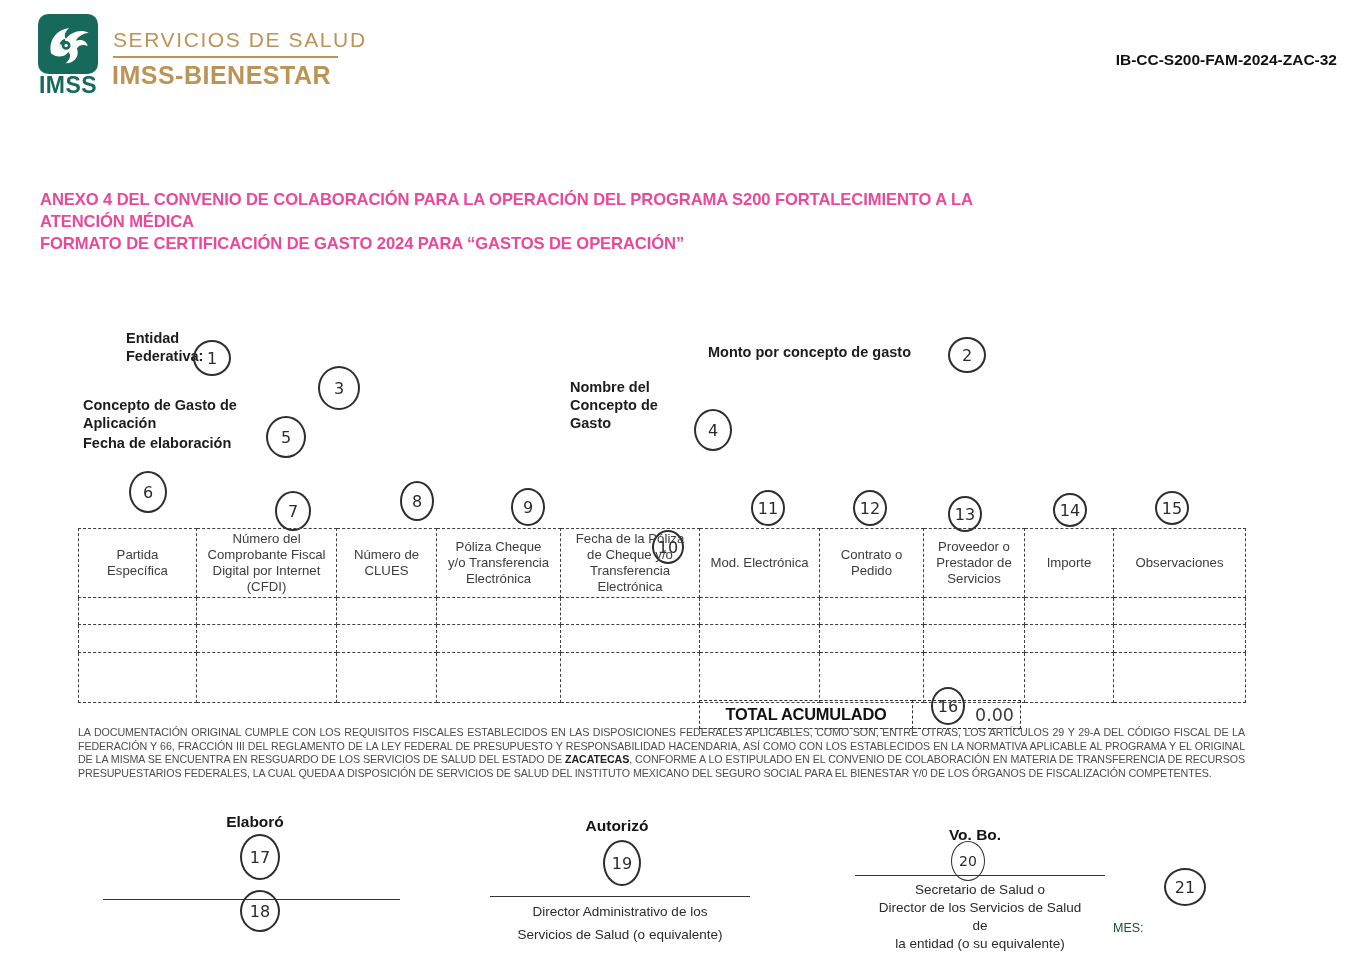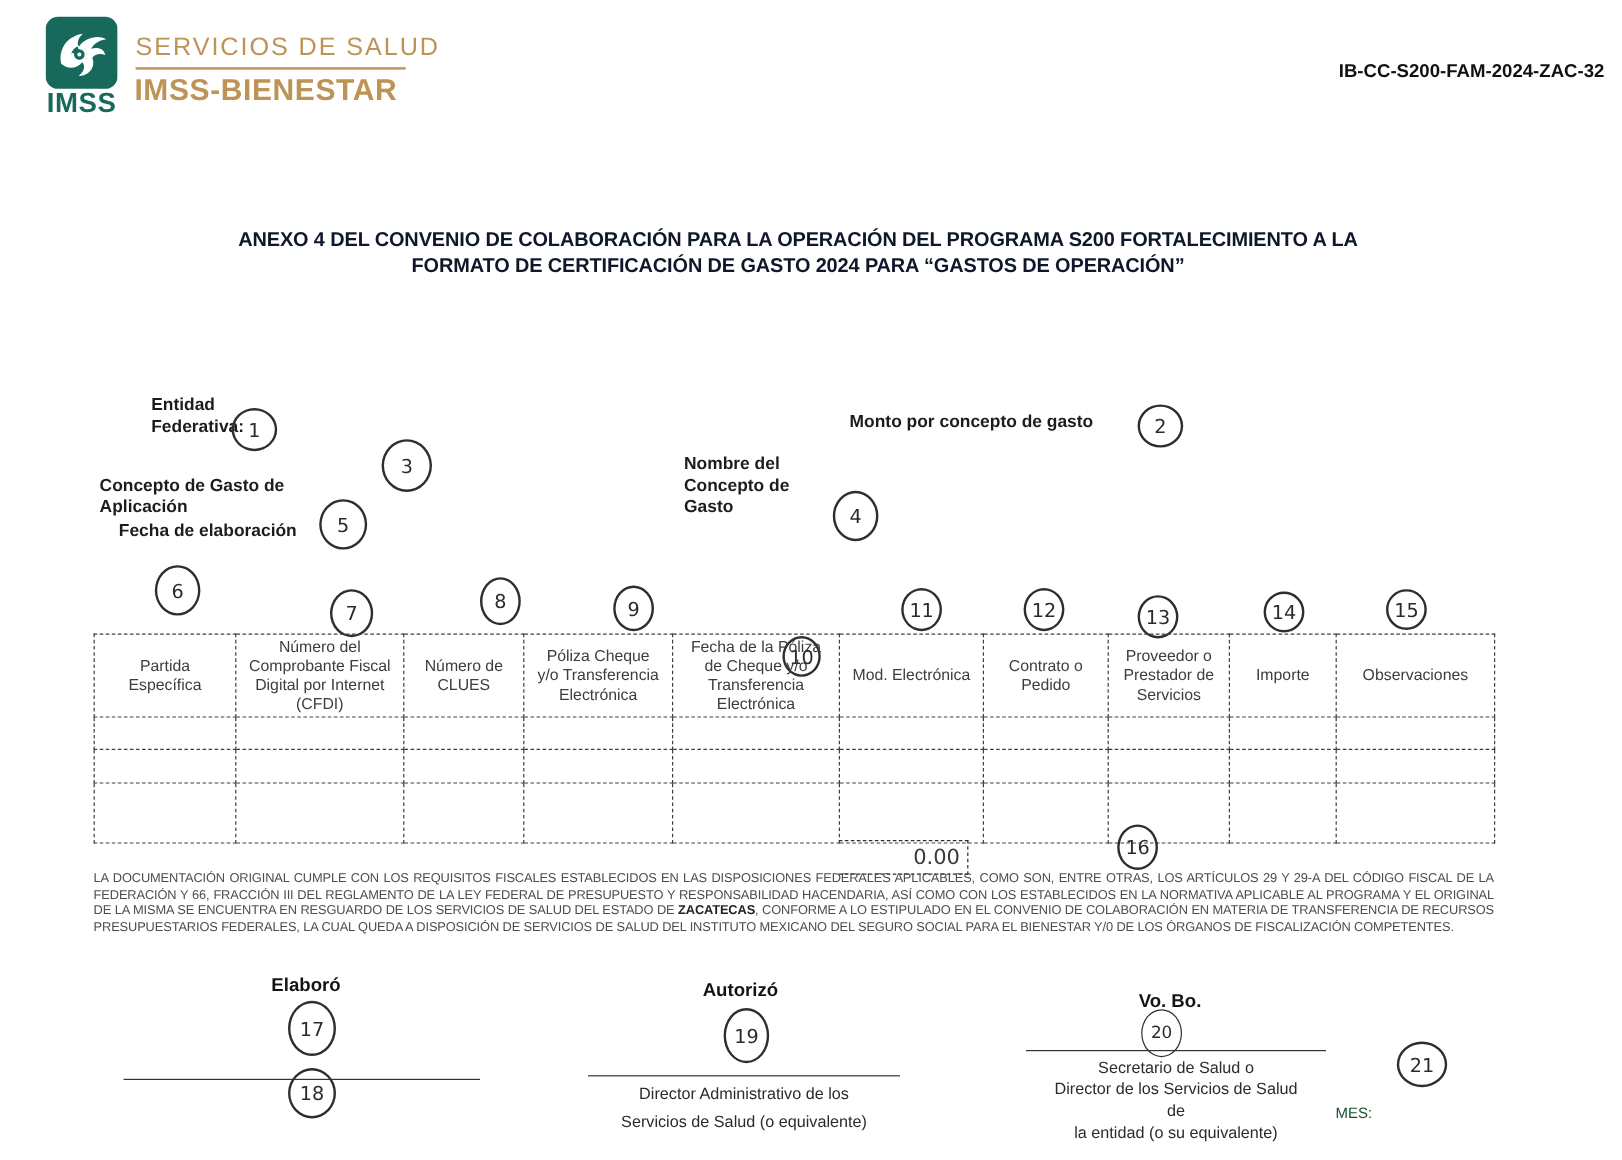--- a/index.html
+++ b/index.html
@@ -36,22 +36,22 @@
     font-size: 25px; letter-spacing: 0.5px; font-weight: bold; color: #BD9356;
   }
   .doc-code {
     position: absolute; right: 15px; top: 51px; width: 400px;
     text-align: right; font-weight: bold; font-size: 15.5px; color: #111;
   }
 
   
   .title-block {
     position: absolute; left: 40px; top: 189px; width: 1250px;
-    text-align: center; font-weight: bold; font-size: 16.6px;
-    color: #0f172a; line-height: 22px; letter-spacing: -0.1px;
+    text-align: left; font-weight: bold; font-size: 16.6px;
+    color: #ec4899; line-height: 22px; letter-spacing: -0.1px;
   }
 
   
   .field-label {
     position: absolute; font-weight: bold; font-size: 14.5px;
     color: #1c1c1c; line-height: 18px;
   }
 
   
   .callout {
@@ -131,28 +131,29 @@
     </svg>
   </div>
   <div class="imss-word">IMSS</div>
   <div class="brand-servicios">SERVICIOS DE SALUD</div>
   <div class="brand-divider"></div>
   <div class="brand-bienestar">IMSS-BIENESTAR</div>
   <div class="doc-code">IB-CC-S200-FAM-2024-ZAC-32</div>
 
   <div class="title-block">
     <div>ANEXO 4 DEL CONVENIO DE COLABORACIÓN PARA LA OPERACIÓN DEL PROGRAMA S200 FORTALECIMIENTO A LA</div>
+    <div>ATENCIÓN MÉDICA</div>
     <div>FORMATO DE CERTIFICACIÓN DE GASTO 2024 PARA “GASTOS DE OPERACIÓN”</div>
   </div>
 
   <div class="field-label" style="left:83px; top:329px; width:115px;margin-left:43px;">Entidad Federativa:</div>
   <div class="field-label" style="left:708px; top:343px; width:205px;">Monto por concepto de gasto</div>
   <div class="field-label" style="left:83px; top:396px; width:185px;">Concepto de Gasto de Aplicación</div>
   <div class="field-label" style="left:570px; top:378px; width:112px;">Nombre del Concepto de Gasto</div>
-  <div class="field-label" style="left:83px; top:434px; width:200px;margin-left:16px;">Fecha de elaboración</div>
+  <div class="field-label" style="left:83px; top:434px; width:200px;">Fecha de elaboración</div>
 
   <div class="callout" style="left:193px; top:340px; width:38px; height:36px;">1</div>
   <div class="callout" style="left:948px; top:337px; width:38px; height:36px;">2</div>
   <div class="callout" style="left:318px; top:366px; width:42px; height:44px;">3</div>
   <div class="callout" style="left:694px; top:409px; width:38px; height:42px;">4</div>
   <div class="callout" style="left:266px; top:416px; width:40px; height:42px;">5</div>
 
   <div class="callout" style="left:129px; top:471px; width:38px; height:42px;">6</div>
   <div class="callout" style="left:275px; top:491px; width:36px; height:40px;">7</div>
   <div class="callout" style="left:400px; top:481px; width:34px; height:40px;">8</div>
@@ -223,20 +224,21 @@
           <td></td>
           <td></td>
           <td></td>
           <td></td>
           <td></td>
     </tr>
   </tbody>
     </table>
 
   <div class="total-box">
+    <div class="total-label-cell">TOTAL ACUMULADO</div>
     <div class="total-value-cell">
       <span class="total-value">0.00</span>
     </div>
   </div>
   <div class="callout" style="left:931px; top:687px; width:34px; height:38px;">16</div>
 
   <div class="legal">
     <span>LA DOCUMENTACIÓN ORIGINAL CUMPLE CON LOS REQUISITOS FISCALES ESTABLECIDOS EN LAS DISPOSICIONES FEDERALES APLICABLES, COMO SON, ENTRE OTRAS, LOS ARTÍCULOS 29 Y 29-A DEL CÓDIGO FISCAL DE LA FEDERACIÓN Y 66, FRACCIÓN III DEL REGLAMENTO DE LA LEY FEDERAL DE PRESUPUESTO Y RESPONSABILIDAD HACENDARIA, ASÍ COMO CON LOS ESTABLECIDOS EN LA NORMATIVA APLICABLE AL PROGRAMA Y EL ORIGINAL DE LA MISMA SE ENCUENTRA EN RESGUARDO DE LOS SERVICIOS DE SALUD DEL ESTADO DE </span><b>ZACATECAS</b><span>, CONFORME A LO ESTIPULADO EN EL CONVENIO DE COLABORACIÓN EN MATERIA DE TRANSFERENCIA DE RECURSOS PRESUPUESTARIOS FEDERALES, LA CUAL QUEDA A DISPOSICIÓN DE SERVICIOS DE SALUD DEL INSTITUTO MEXICANO DEL SEGURO SOCIAL PARA EL BIENESTAR Y/0 DE LOS ÓRGANOS DE FISCALIZACIÓN COMPETENTES.</span>
   </div>
 

